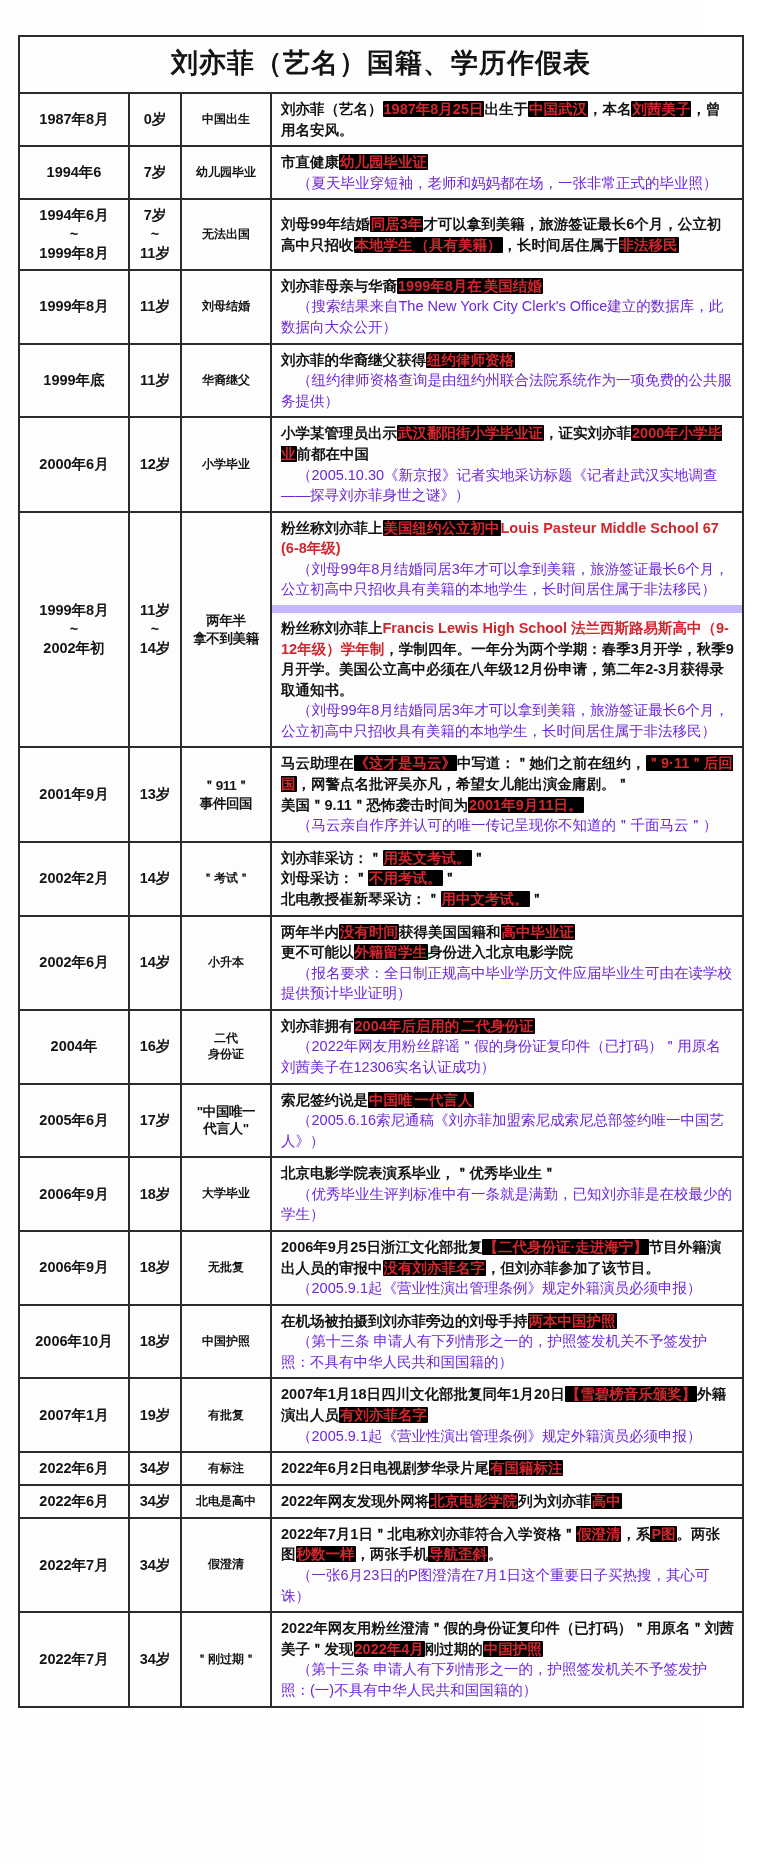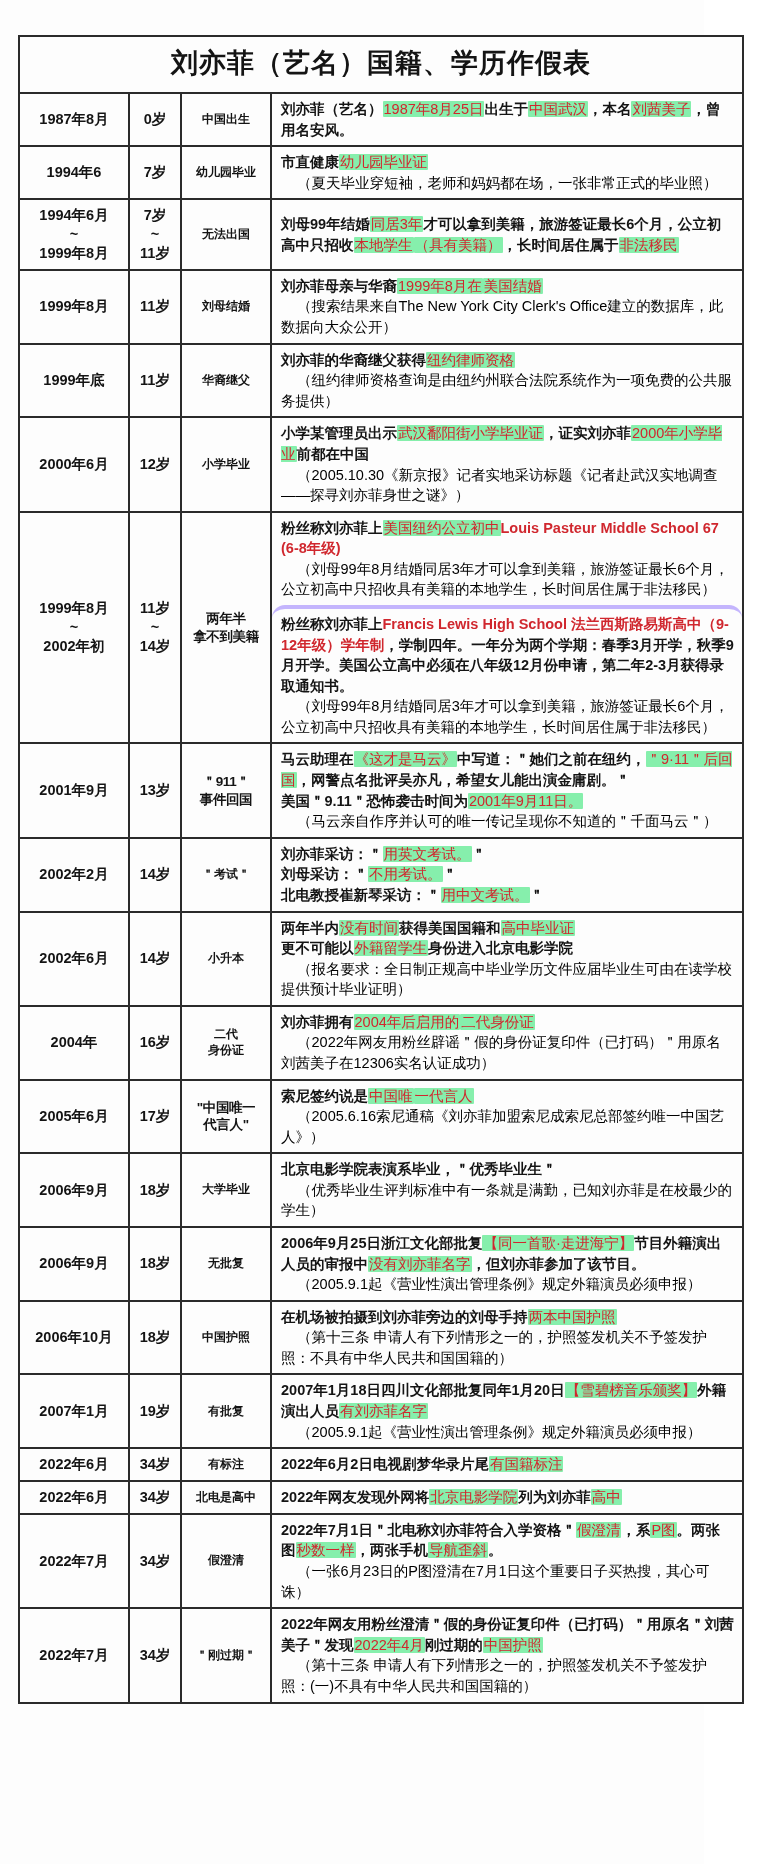--- a/index.html
+++ b/index.html
@@ -58,39 +58,38 @@
   td.label.sm { font-size: 13.5px; letter-spacing: -0.4px; }
 
   td.body {
     padding: 0;
     vertical-align: top;
   }
   .blk {
     padding: 5px 8px 5px 9px;
   }
   .blk + .blk {
-    border-top: 4px solid #c4b5fd;
-    border-radius: 13px;
+    border-top: 8px solid #c4b5fd;
   }
   .ln {
     font-size: 14.5px;
     line-height: 1.42;
     font-weight: 700;
     color: #141414;
     margin: 0;
   }
   .ln.note {
     font-weight: 400;
-    color: #000000;
+    color: #6d28d9;
     text-indent: 16px;
   }
   .r {
     color: #d0272e;
-    background: #86efac;
-    font-weight: 400;
+    background: #000000;
+    font-weight: 700;
     padding: 0 1px;
     border-radius: 1px;
   }
   .r2 {
     color: #d0272e;
     font-weight: 700;
   }
 </style>
 </head>
 <body>
@@ -254,21 +253,21 @@
               <div class="ln note"><span>（优秀毕业生评判标准中有一条就是满勤，已知刘亦菲是在校最少的学生）</span></div>
             </div>
           </td>
         </tr>
         <tr>
           <td class="date">2006年9月</td>
           <td class="age">18岁</td>
           <td class="label">无批复</td>
           <td class="body">
             <div class="blk">
-              <div class="ln"><span>2006年9月25日浙江文化部批复</span><span class="r">【同一首歌·走进海宁】</span><span>节目外籍演出人员的审报中</span><span class="r">没有刘亦菲名字</span><span>，但刘亦菲参加了该节目。</span></div>
+              <div class="ln"><span>2006年9月25日浙江文化部批复</span><span class="r">【二代身份证·走进海宁】</span><span>节目外籍演出人员的审报中</span><span class="r">没有刘亦菲名字</span><span>，但刘亦菲参加了该节目。</span></div>
               <div class="ln note"><span>（2005.9.1起《营业性演出管理条例》规定外籍演员必须申报）</span></div>
             </div>
           </td>
         </tr>
         <tr>
           <td class="date">2006年10月</td>
           <td class="age">18岁</td>
           <td class="label">中国护照</td>
           <td class="body">
             <div class="blk">

